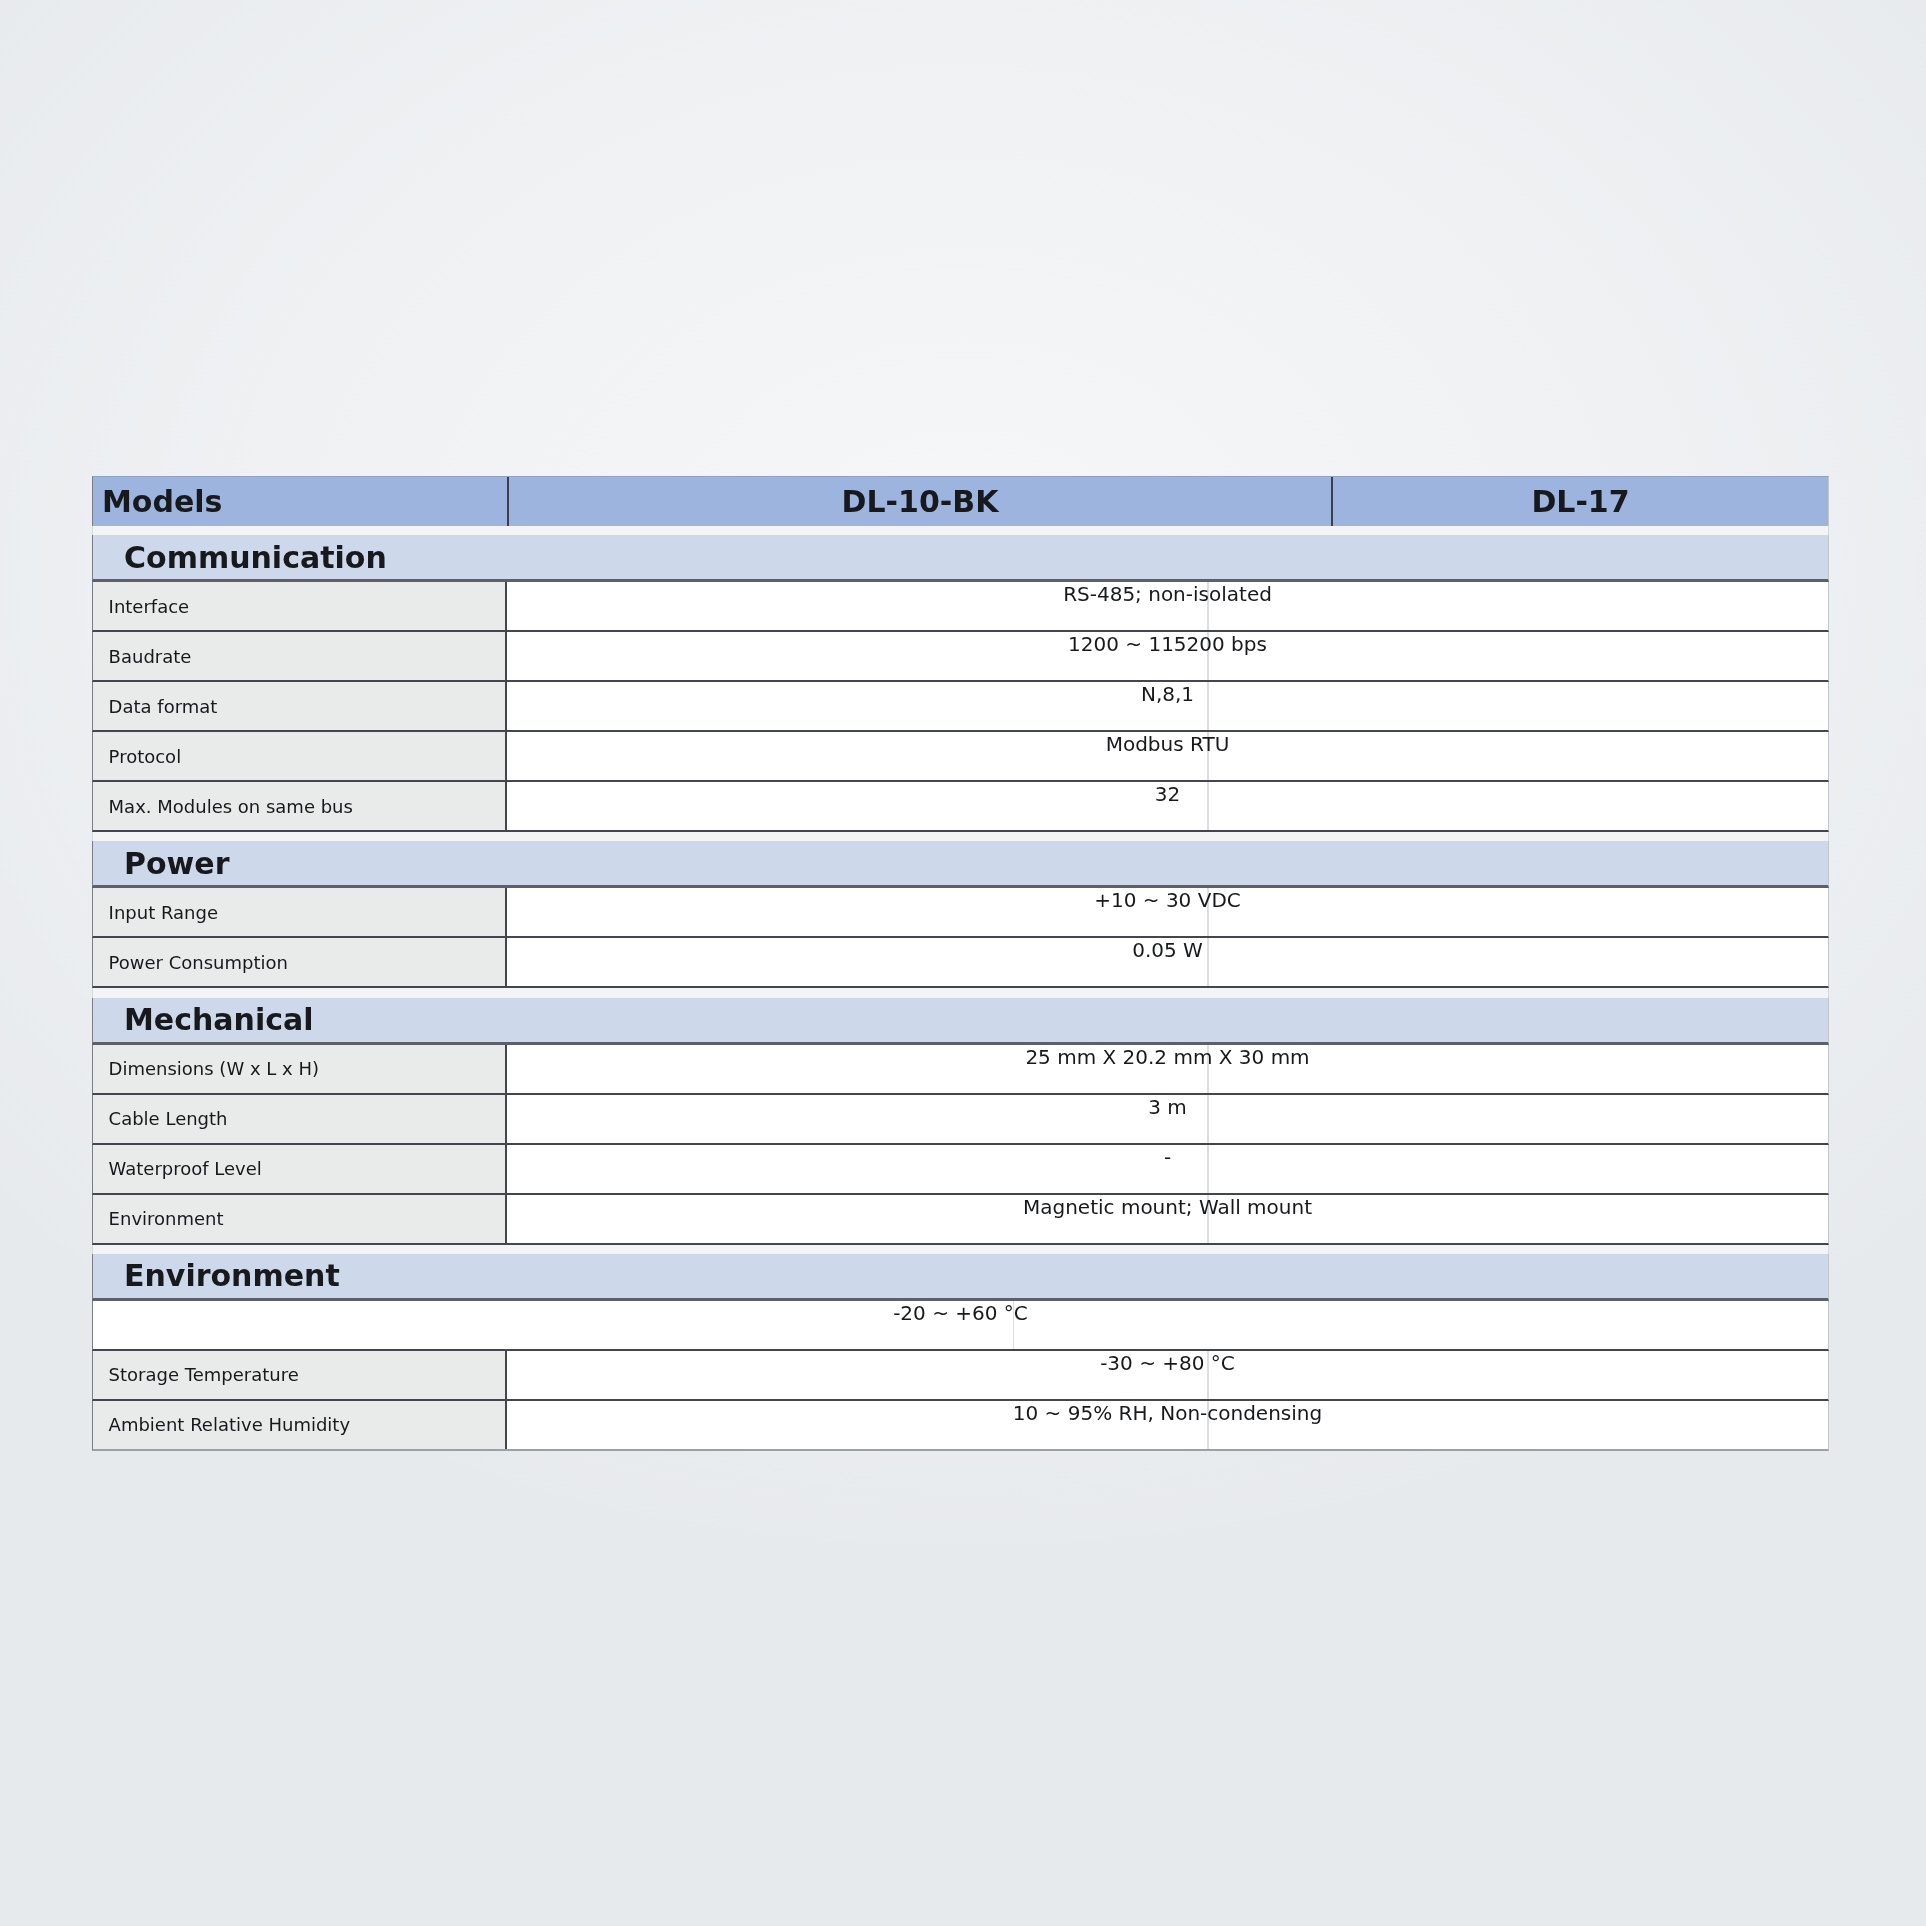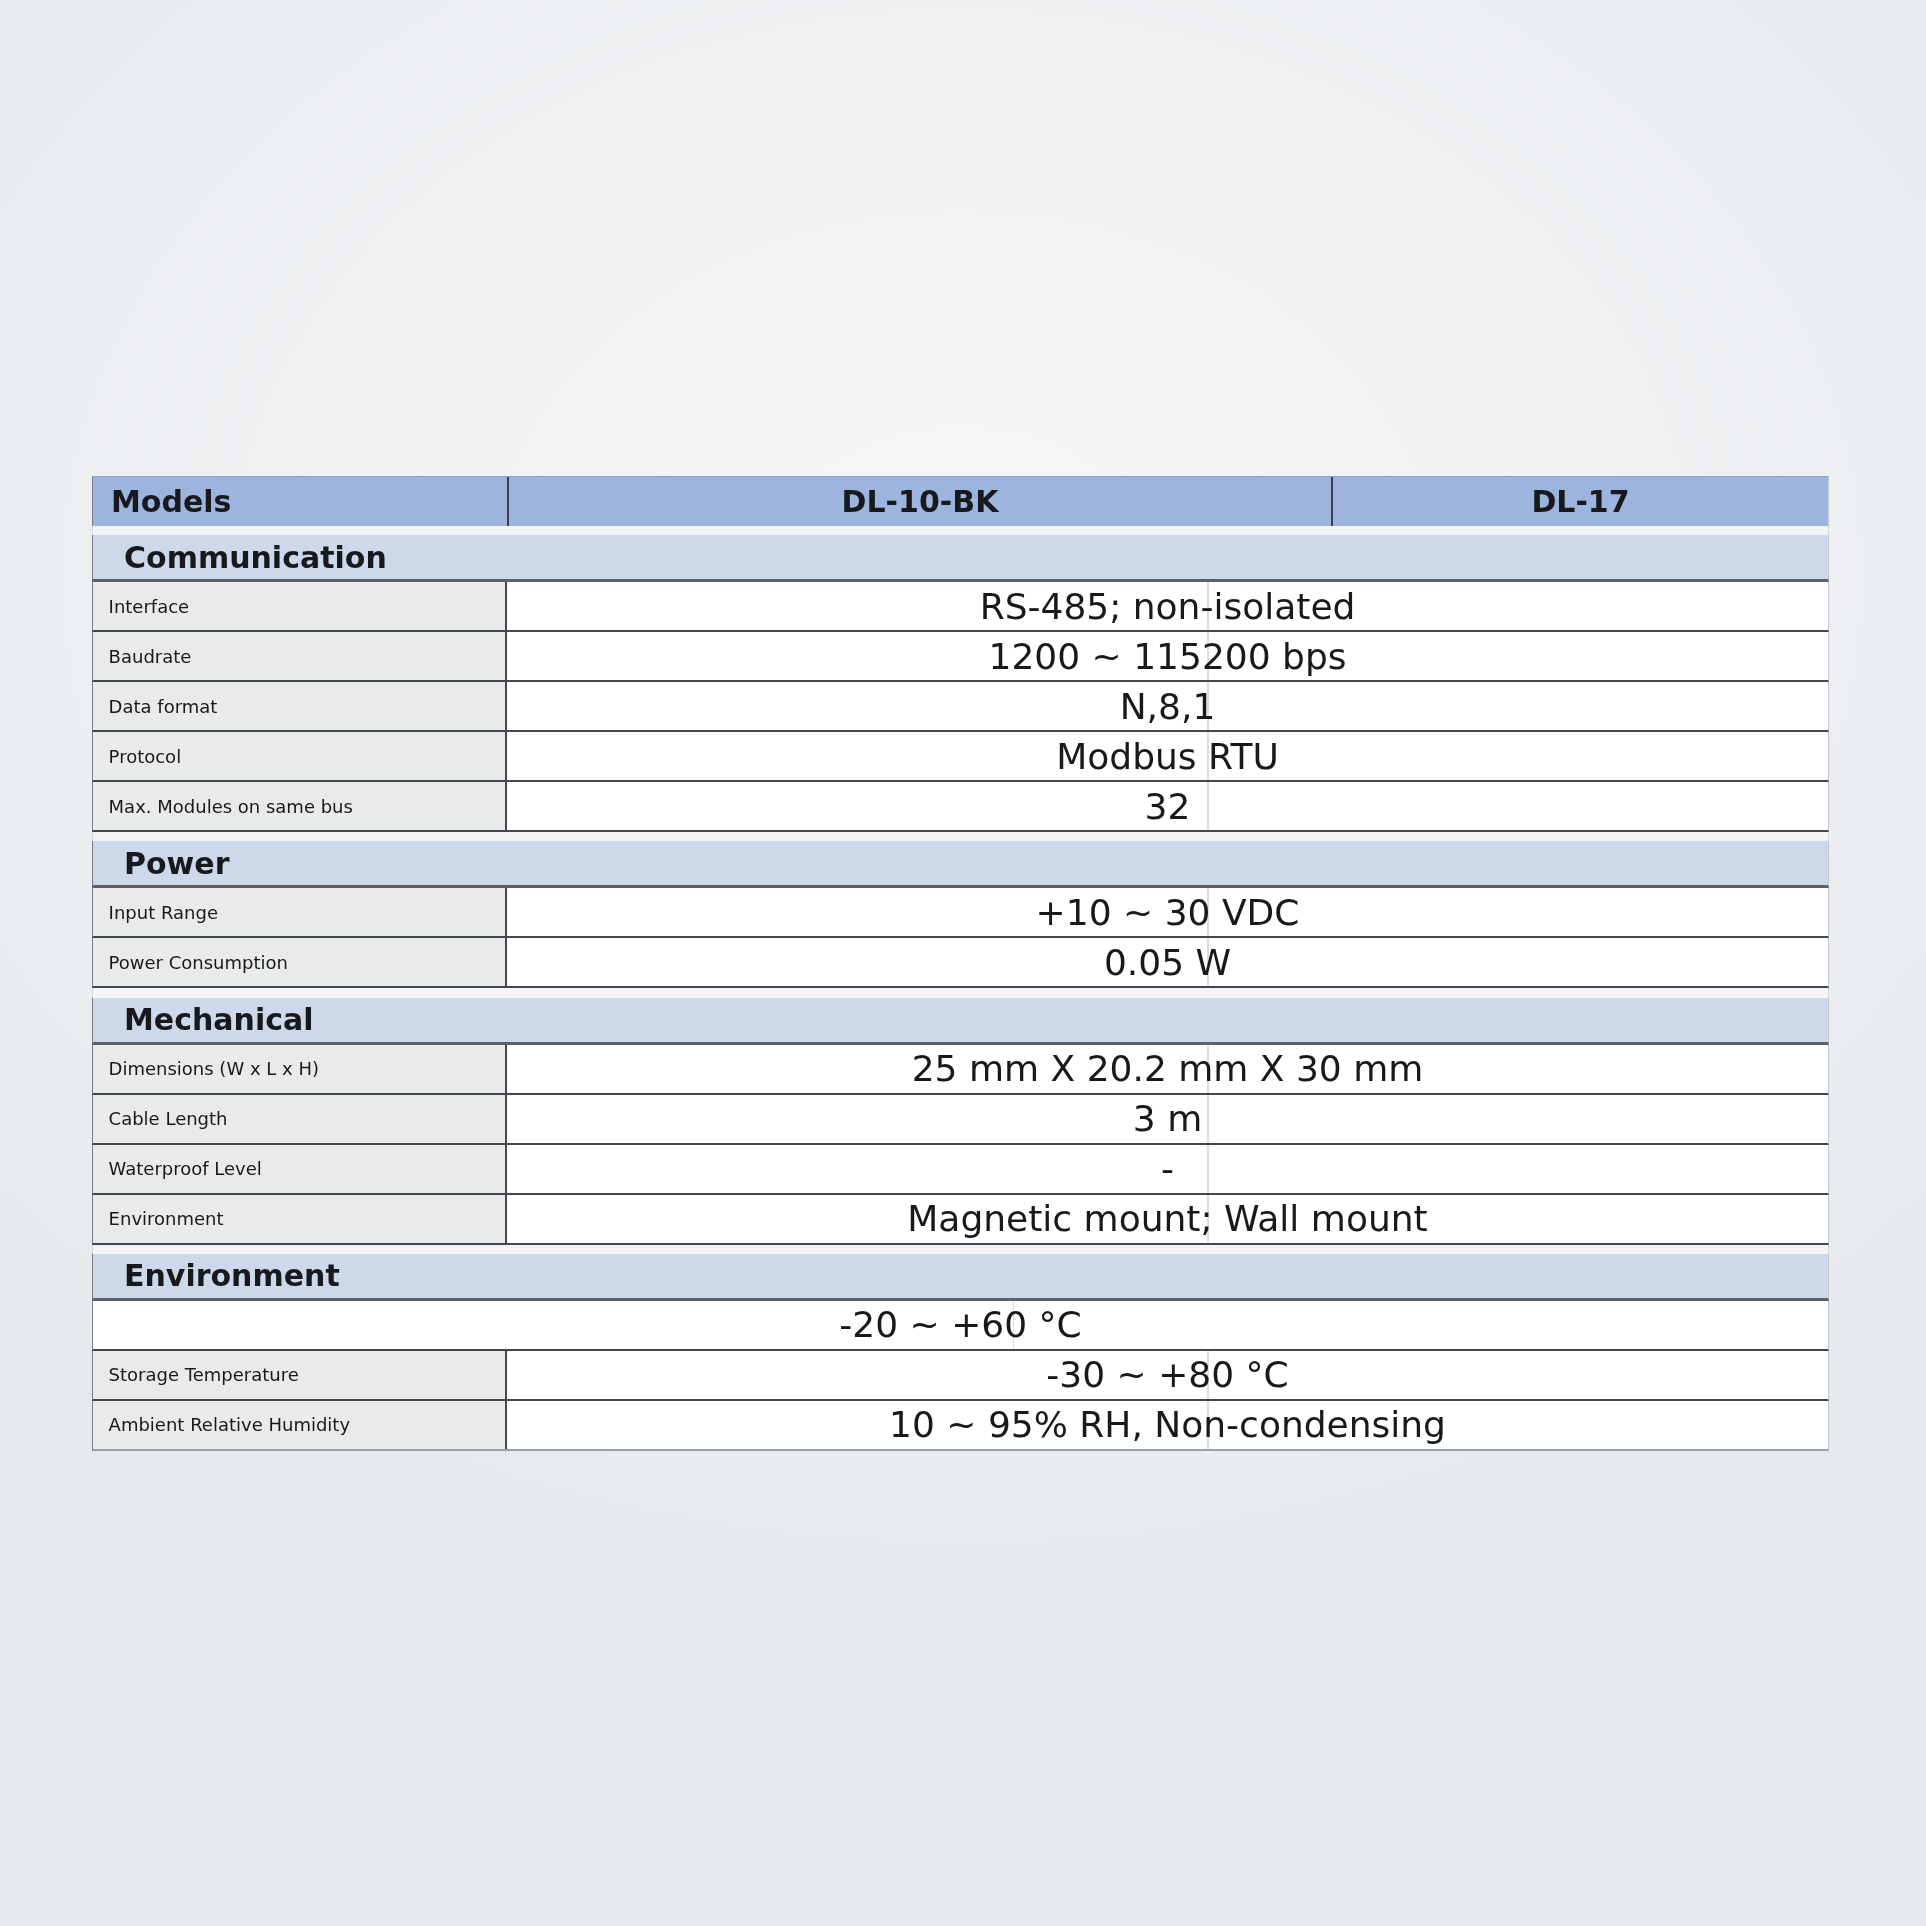--- a/index.html
+++ b/index.html
@@ -40,21 +40,21 @@
     border-top: 1.4px solid #8ba3cc;
     align-items: stretch;
   }
   .h-cell {
     box-sizing: border-box;
     display: flex;
     align-items: center;
     font-weight: bold;
     font-size: 30px;
   }
-  .h-models   { width: 414px; padding-left: 18px; }
+  .h-models   { width: 414px; padding-left: 9px; }
   .h-model-a  { width: 824px; justify-content: center; border-left: 2.1px solid #394049; }
   .h-model-b  { flex: 1; justify-content: center; border-left: 2.1px solid #394049; }
   
   .gap {
     height: 9.2px;
     background: #f2f4f5;
     border-left: 1.4px solid #d7dadd;
     border-right: 1.4px solid #d7dadd;
     box-sizing: border-box;
   }
@@ -85,23 +85,23 @@
     display: flex;
     align-items: center;
     padding-left: 15.6px;
     font-size: 18px;
   }
   .value-cell {
     flex: 1;
     position: relative;
     background: #ffffff;
     display: flex;
-    align-items: center;
+    align-items: flex-start;
     justify-content: center;
-    font-size: 36px;
+    font-size: 20px;
   }
   .value-cell::after {
     content: "";
     position: absolute;
     left: 53%;
     top: 0;
     bottom: 0;
     width: 1.4px;
     background: #dcdee1;
   }

